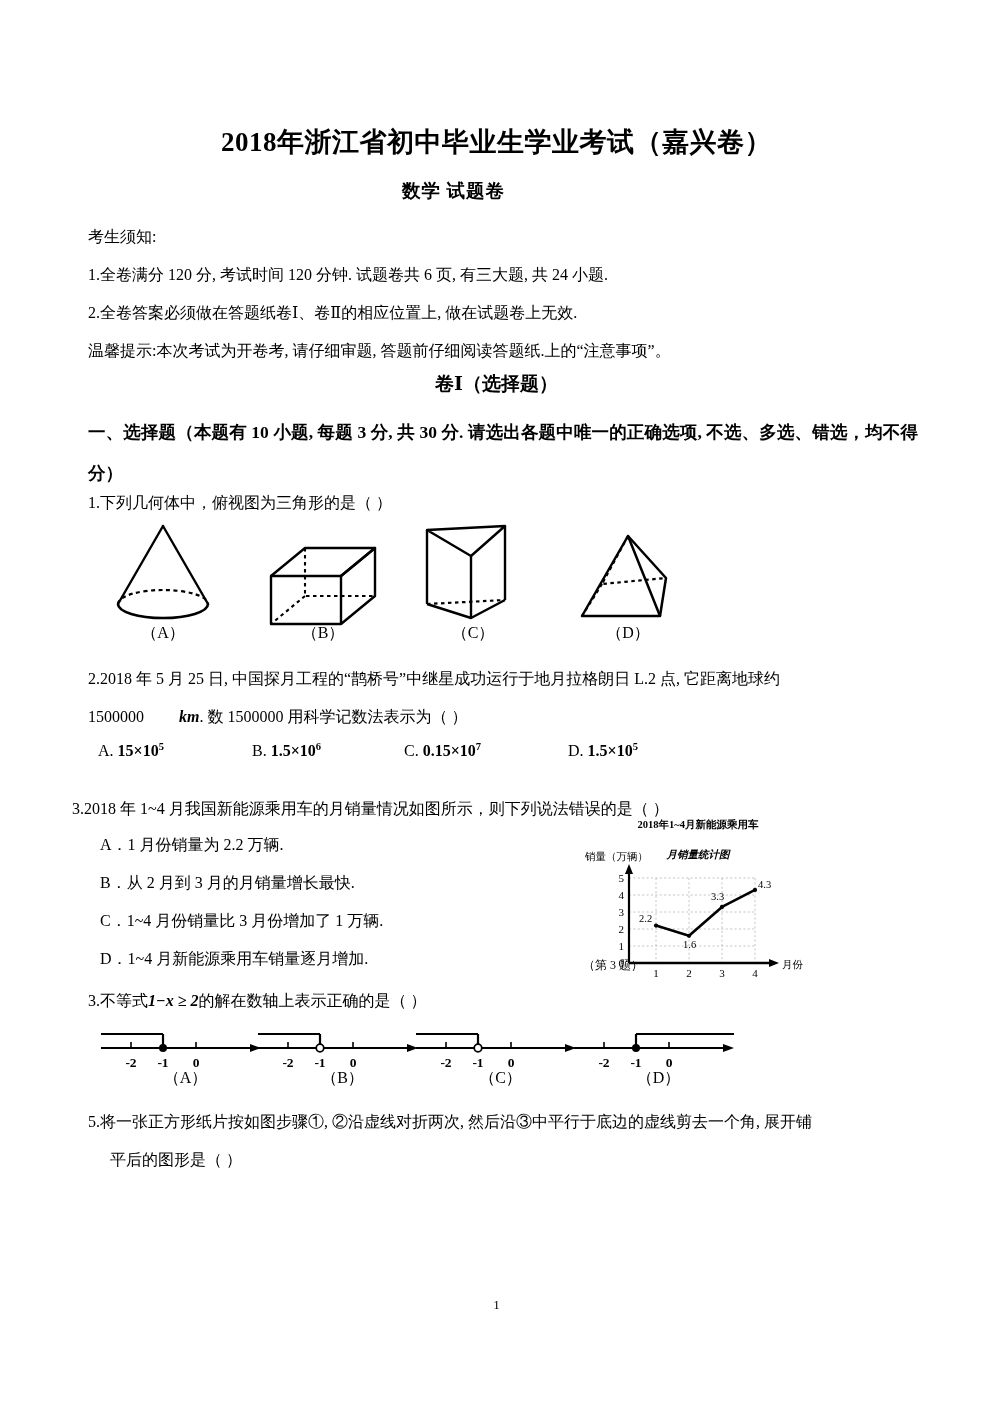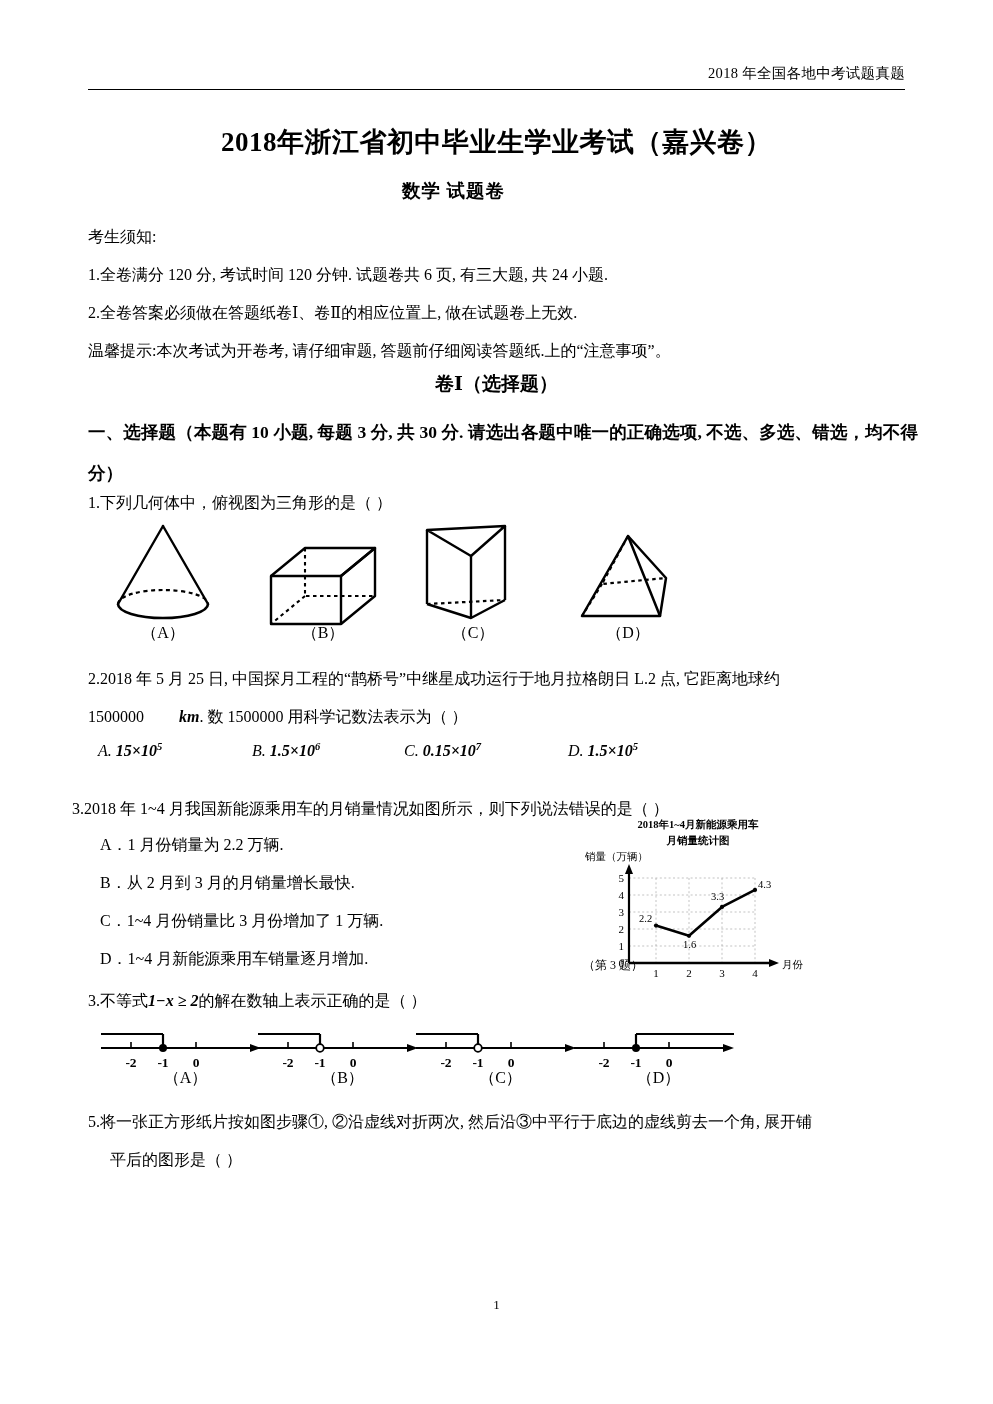--- a/index.html
+++ b/index.html
@@ -121,21 +121,20 @@
 
   
   .choice-row {
     position: absolute;
     font-size: 16px;
     white-space: nowrap;
   }
   .choice {
     display: inline-block;
     font-size: 16px;
-    font-style: italic;
   }
   .choice .lab { font-weight: normal; }
   .choice .val { font-weight: bold; }
   sup { font-size: 0.66em; vertical-align: super; line-height: 0; }
 
   
   .fig-label {
     position: absolute;
     font-size: 16px;
     text-align: center;
@@ -184,24 +183,20 @@
     width: 993px;
     text-align: center;
     font-size: 13px;
   }
 </style>
 </head>
 <body>
 
 <div class="page">
 
-  <div class="header">
-    <div class="header-text">2018 年全国各地中考试题真题</div>
-    <div class="header-rule"></div>
-  </div>
 
   <div class="doc-title">2018年浙江省初中毕业生学业考试（嘉兴卷）</div>
   <div class="doc-subtitle">数学  试题卷</div>
 
   <div class="notice">
     <div class="notice-line">考生须知:</div>
     <div class="notice-line">1.全卷满分 120 分, 考试时间 120 分钟. 试题卷共 6 页, 有三大题, 共 24 小题.</div>
     <div class="notice-line">2.全卷答案必须做在答题纸卷Ⅰ、卷Ⅱ的相应位置上, 做在试题卷上无效.</div>
     <div class="notice-line">温馨提示:本次考试为开卷考, 请仔细审题, 答题前仔细阅读答题纸.上的“注意事项”。</div>
   </div>
@@ -286,21 +281,21 @@
 
   <div class="q3-choices">
     <div class="q3-choice">A．1 月份销量为 2.2 万辆.</div>
     <div class="q3-choice">B．从 2 月到 3 月的月销量增长最快.</div>
     <div class="q3-choice">C．1~4 月份销量比 3 月份增加了 1 万辆.</div>
     <div class="q3-choice">D．1~4 月新能源乘用车销量逐月增加.</div>
   </div>
 
   <div class="chart-box">
     <div class="chart-title">2018年1~4月新能源乘用车</div>
-    <div class="chart-title" style="margin-top:2px;">月销量统计图</div>
+    <div class="chart-title" style="margin-top:16px;font-style:italic;">月销量统计图</div>
     <svg width="230" height="128" viewBox="0 0 230 128" style="position:absolute; left:0; top:32px;">
 
       <g stroke="#9a9a9a" stroke-width="0.6" stroke-dasharray="2 2.4">
         <line x1="46" y1="96" x2="172" y2="96"></line>
         <line x1="46" y1="79" x2="172" y2="79"></line>
         <line x1="46" y1="62" x2="172" y2="62"></line>
         <line x1="46" y1="45" x2="172" y2="45"></line>
         <line x1="46" y1="28" x2="172" y2="28"></line>
 
         <line x1="73" y1="28" x2="73" y2="113"></line>

